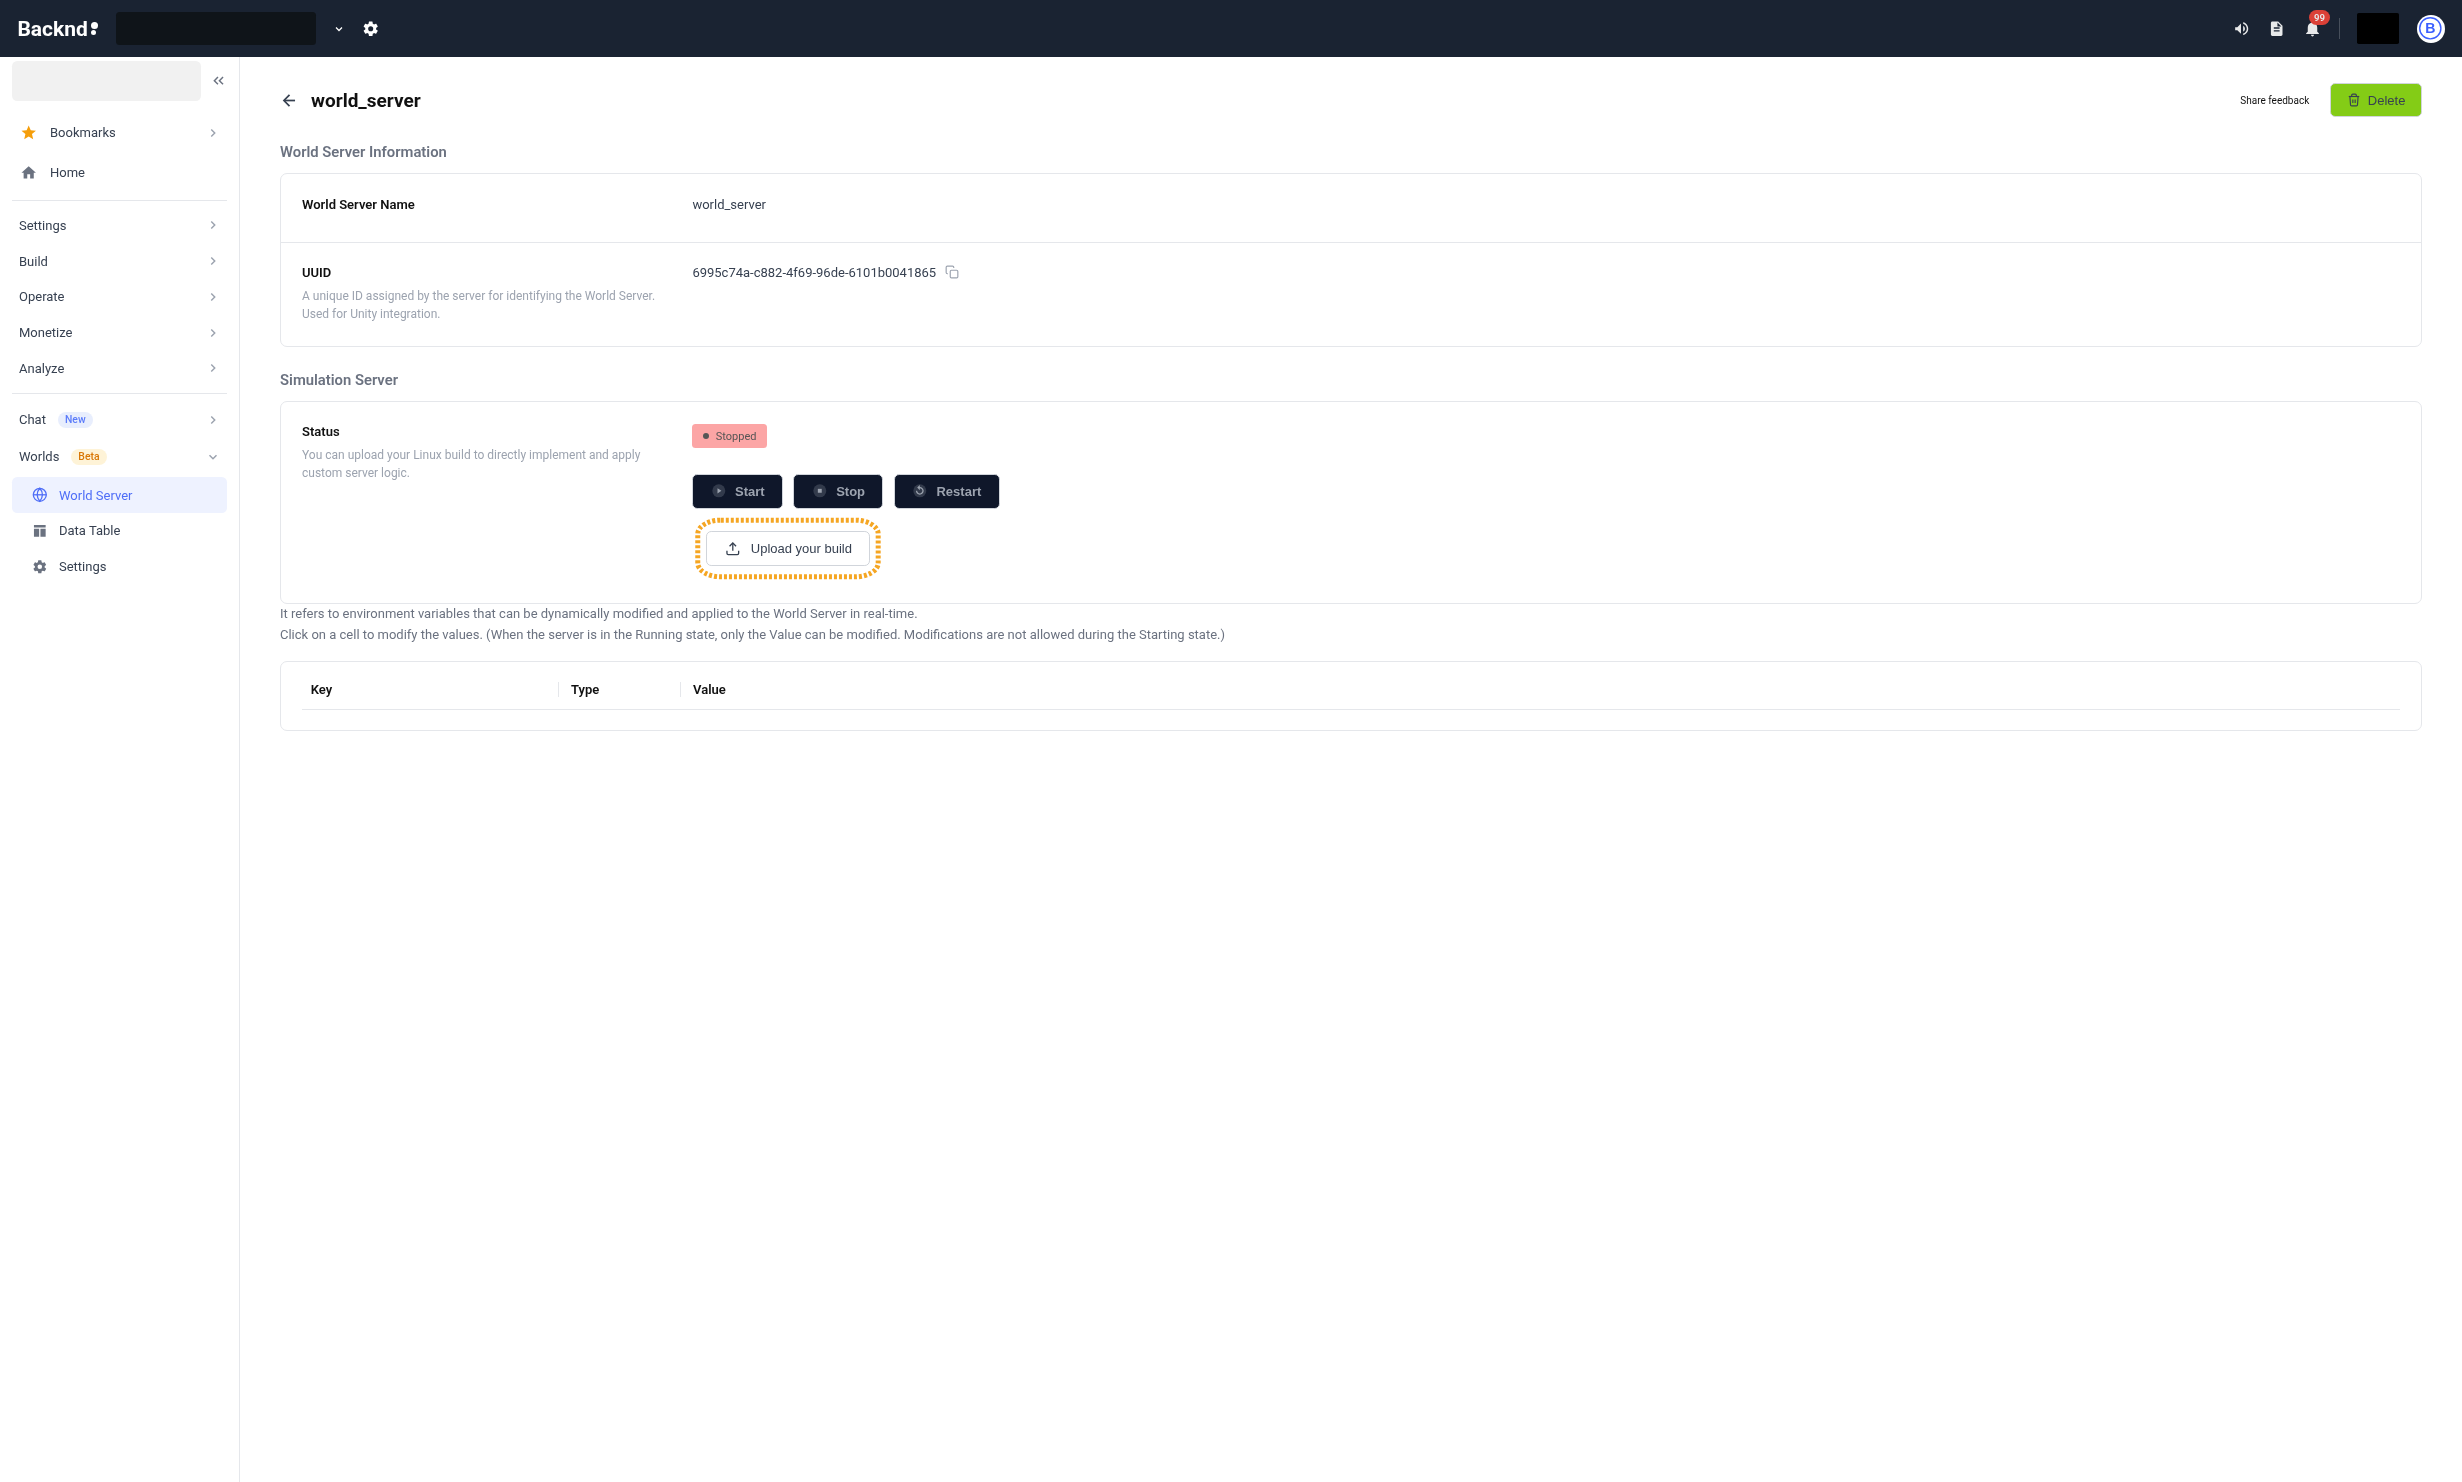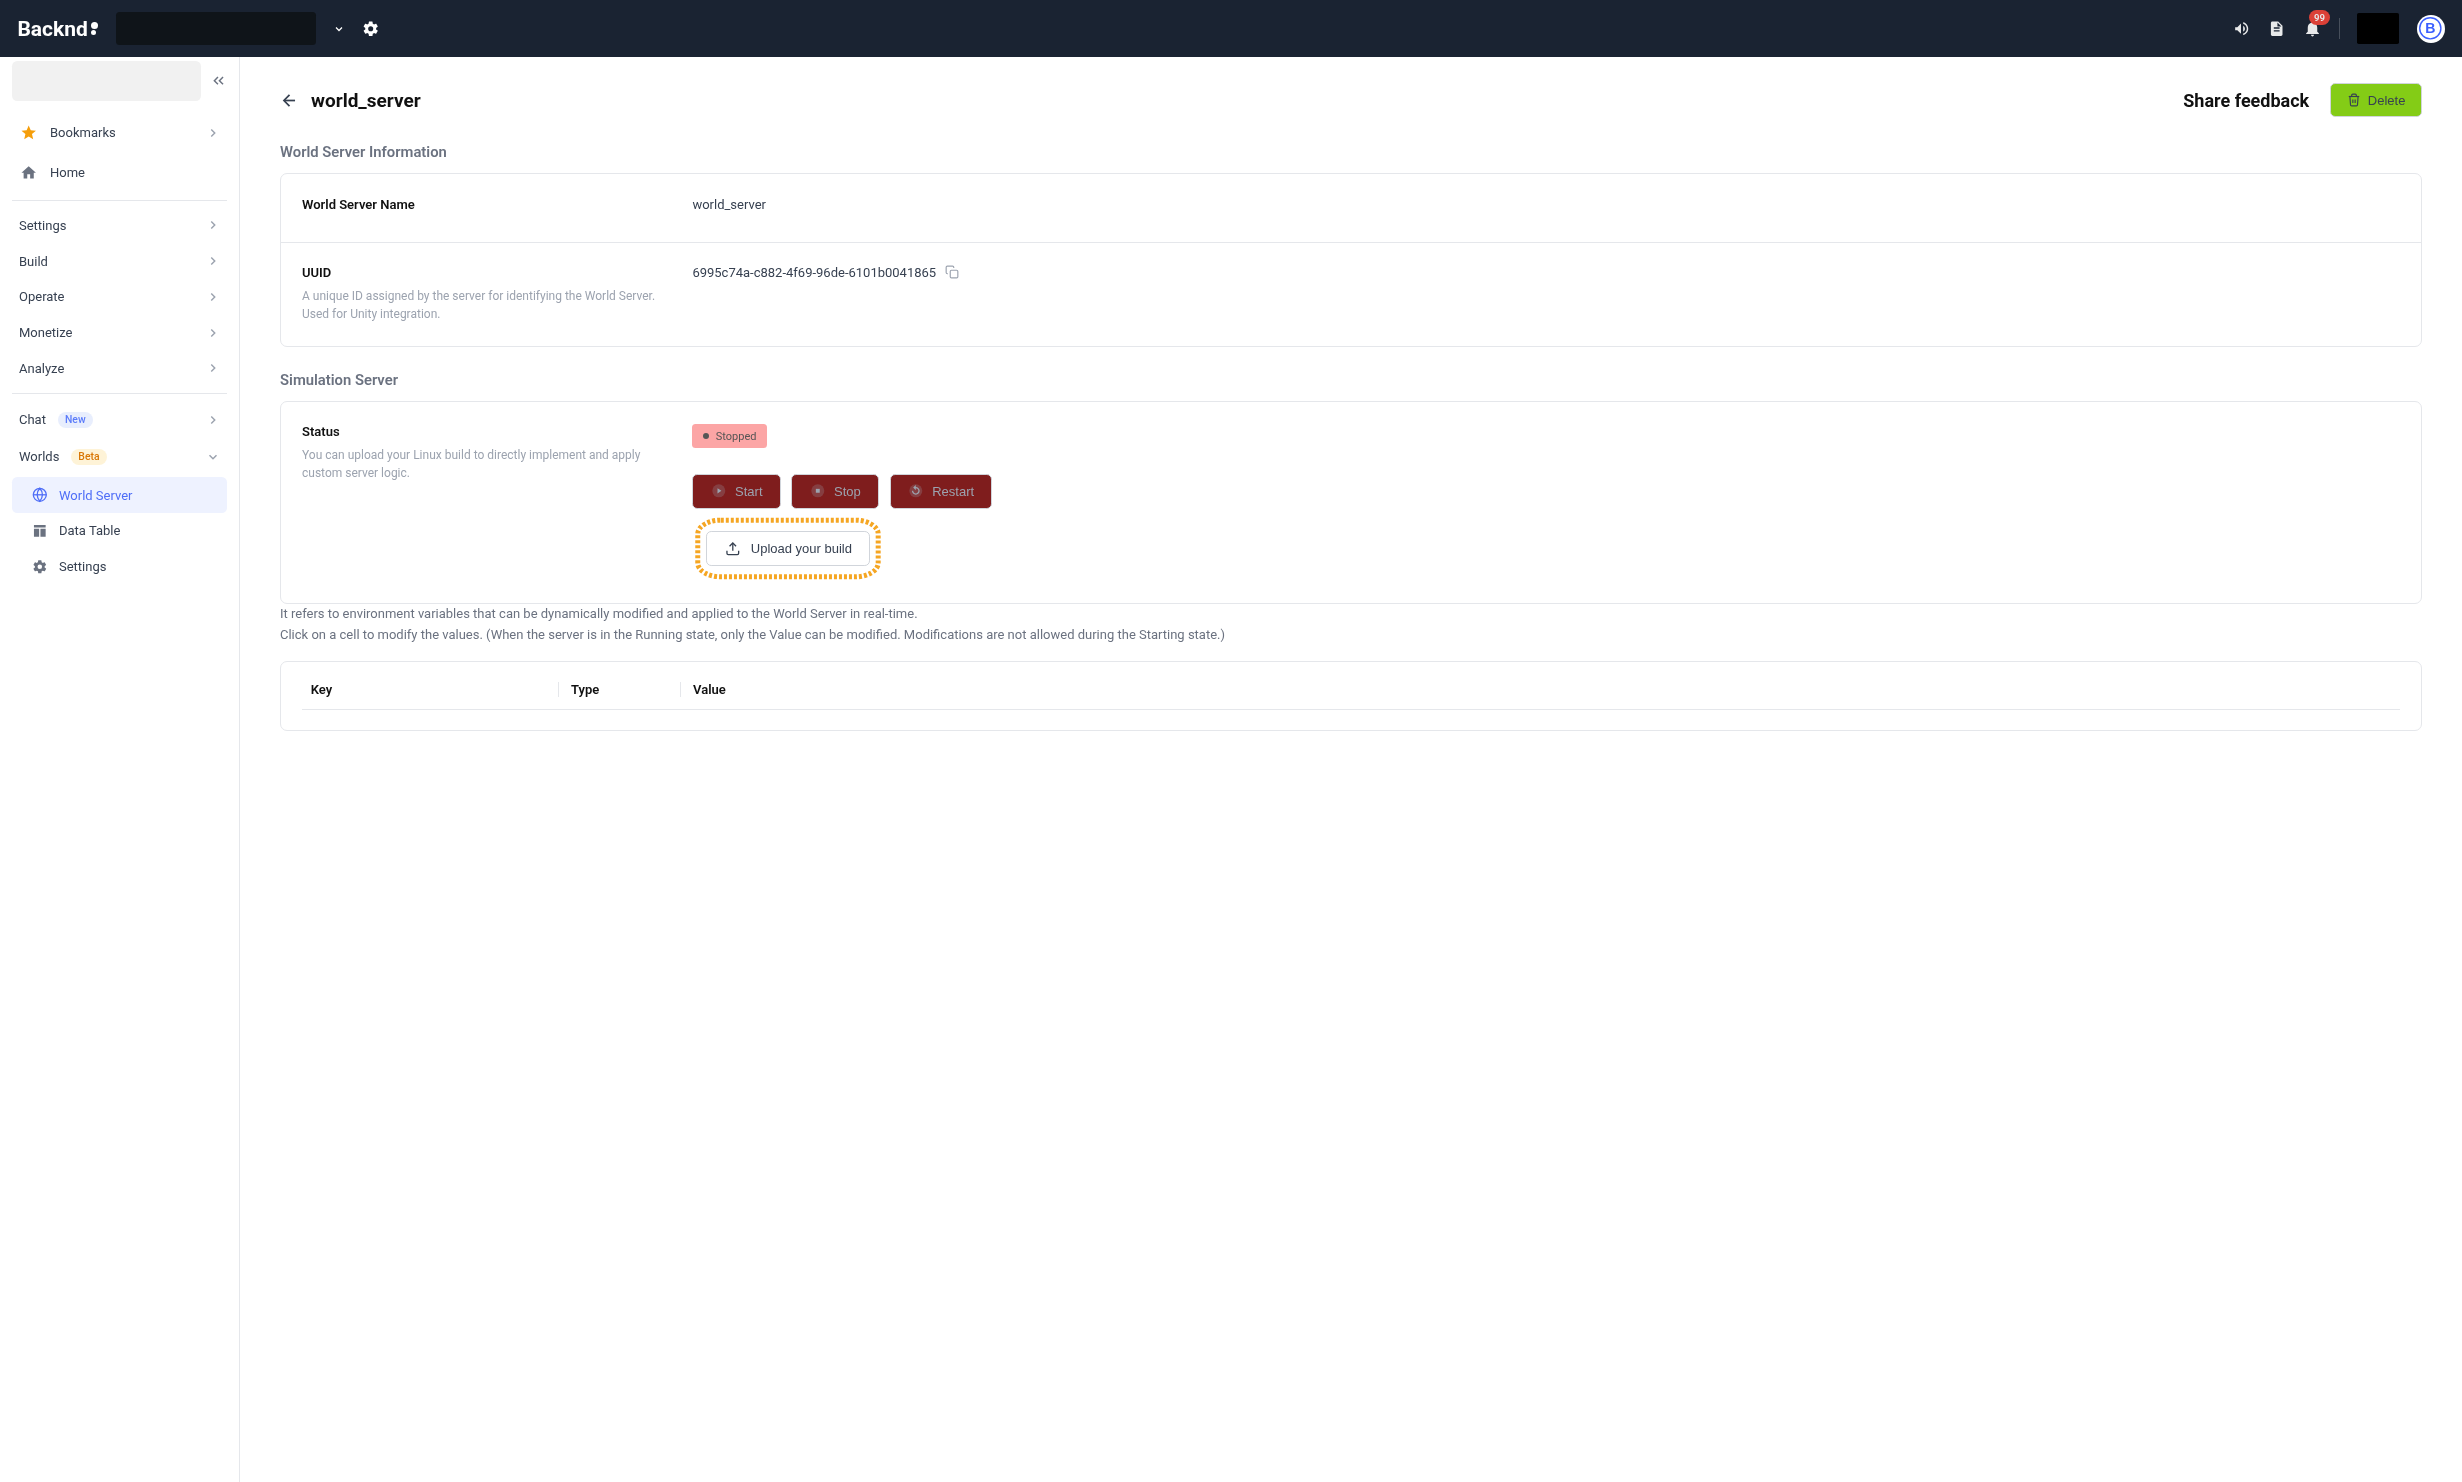--- a/index.html
+++ b/index.html
@@ -42,38 +42,38 @@
     .subnav-item .sub-icon { position: absolute; left: 19px; width: 17.4px; height: 17.4px; display: flex; align-items: center; justify-content: center; color: #6b7280; }
     .subnav-item.active { background: #eef2ff; color: #4f6ef7; }
     .subnav-item.active .sub-icon { color: #4f6ef7; }
 
     
     .page-header { display: flex; align-items: center; justify-content: space-between; margin-bottom: 26px; }
     .page-title-wrap { display: flex; align-items: center; gap: 12px; }
     .back-arrow { color: #374151; }
     .page-title { font-size: 19px; font-weight: 700; color: #111; }
     .page-actions { display: flex; align-items: center; gap: 21px; }
-    .share-link { font-size: 18px; font-weight: 700; color: #111; cursor: pointer; }
+    .share-link { font-size: 10px; font-weight: 400; color: #111; cursor: pointer; }
     .delete-btn { display: flex; align-items: center; gap: 7px; border: 0.9px solid #d1d5db; border-radius: 5.2px; padding: 8.7px 15.6px; background: #84cc16; color: #374151; font-size: 13px; cursor: pointer; }
 
     .section-heading { font-size: 14.8px; font-weight: 600; color: #6b7280; margin-bottom: 12px; margin-top: 24px; }
     .section-heading:first-of-type { margin-top: 0; }
     .card { border: 0.9px solid #e5e7eb; border-radius: 7px; overflow: hidden; }
     .card-row { display: flex; padding: 22.6px 21px; border-bottom: 0.9px solid #e5e7eb; gap: 17.4px; }
     .card-row:last-child { border-bottom: none; }
     .row-left { flex: 0 0 373px; }
     .row-label { font-size: 13px; font-weight: 600; color: #111; margin-bottom: 7px; }
     .row-desc { font-size: 12px; color: #9ca3af; line-height: 1.5; }
     .row-right { flex: 1; display: flex; align-items: flex-start; gap: 8.7px; color: #374151; font-size: 13px; }
     .copy-icon { color: #9ca3af; cursor: pointer; }
 
     .status-pill { background: #fca5a5; color: #555; padding: 5.2px 10.4px; border-radius: 3.5px; font-size: 11px; display: inline-flex; align-items: center; gap: 7px; }
     .status-dot { width: 6px; height: 6px; border-radius: 50%; background: #555; }
     .btn-row { display: flex; gap: 10.4px; margin-top: 17.4px; flex-wrap: wrap; }
-    .sim-btn { border: 0.9px solid #d1d5db; background: #7f1d1d; border-radius: 5.2px; padding: 8.7px 17.4px; color: #9ca3af; font-size: 13px; display: inline-flex; align-items: center; gap: 8.7px; cursor: pointer; }
+    .sim-btn { border: 0.9px solid #d1d5db; background: #0f172a; border-radius: 5.2px; padding: 8.7px 17.4px; color: #9ca3af; font-size: 13px; display: inline-flex; align-items: center; gap: 8.7px; cursor: pointer; font-weight: bold; }
     .sim-btn .btn-icon { color: #9ca3af; display: flex; }
     .hand-drawn-border { display: inline-block; padding: 14px 14px; border-radius: 15.6px; position:relative; }
     .hand-drawn-border svg.hd { position:absolute; inset:0; width:100%; height:100%; pointer-events:none; }
     .upload-btn { border: 0.9px solid #d1d5db; background: #fff; border-radius: 5.2px; padding: 8.7px 17.4px; color: #374151; font-size: 13px; display: inline-flex; align-items: center; gap: 10.4px; cursor: pointer; }
 
     .section-desc { font-size: 13px; color: #6b7280; line-height: 1.6; margin-bottom: 15.6px; }
 
     
     .table-card { border: 0.9px solid #e5e7eb; border-radius: 7px; padding: 20px 21px; }
     .table-head { display: flex; border-bottom: 0.9px solid #e5e7eb; padding-bottom: 12px; }

